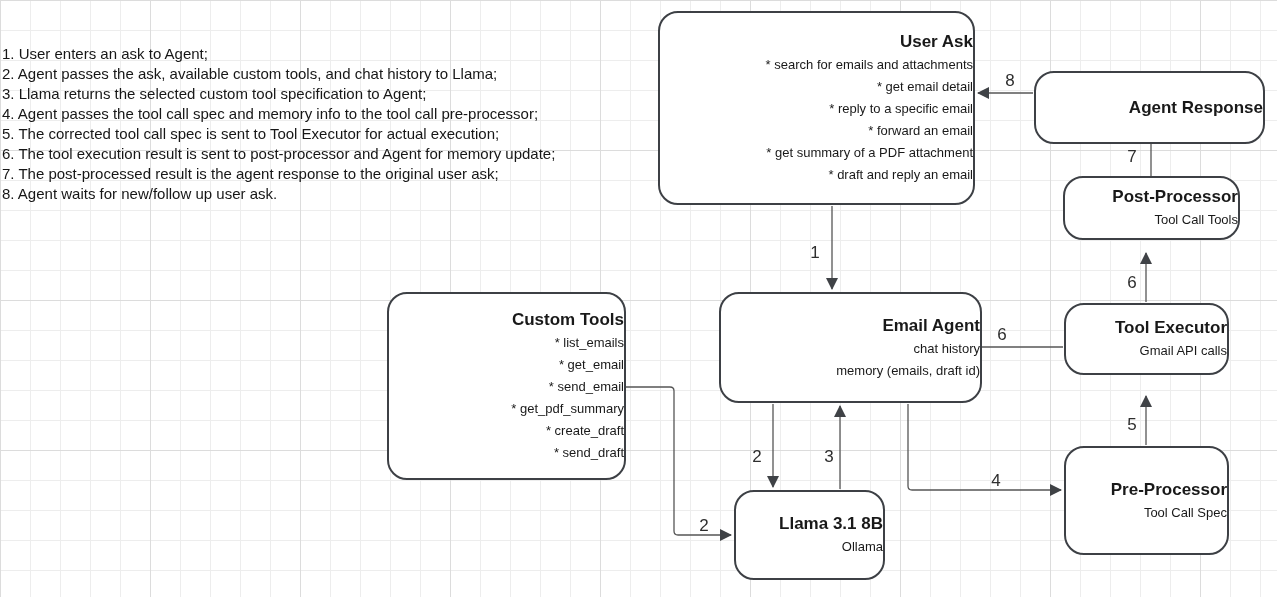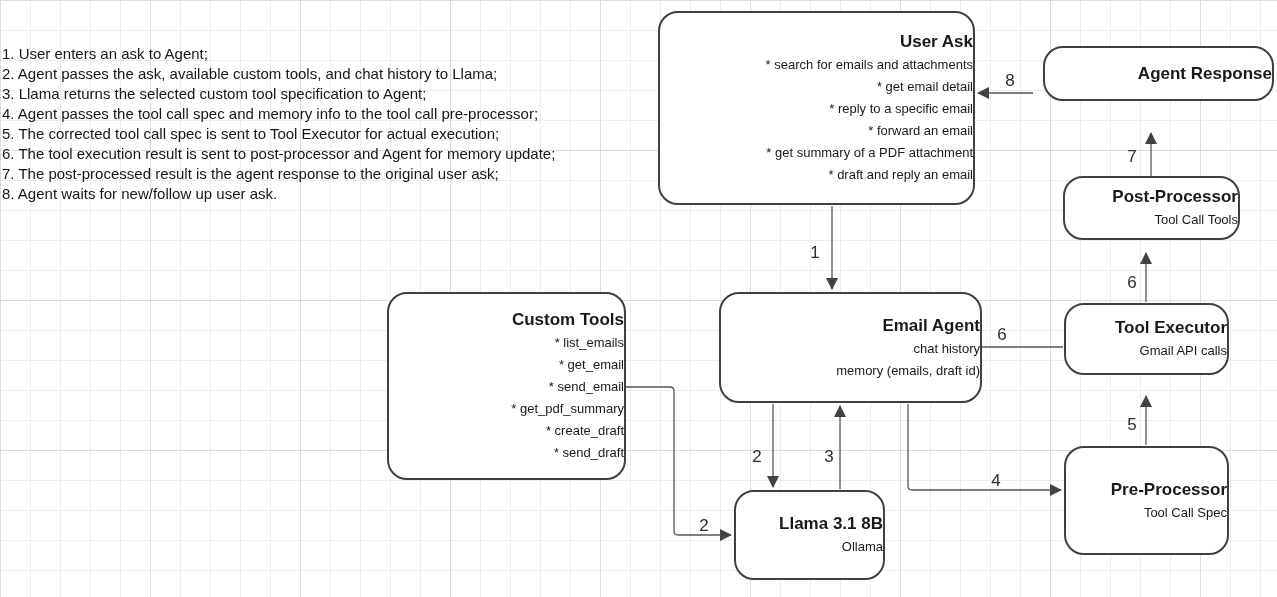--- a/index.html
+++ b/index.html
@@ -79,21 +79,21 @@
   <div class="node" style="left:658px; top:11px; width:317px; height:194px;">
     <div class="node-title">User Ask</div>
     <div class="node-line">* search for emails and attachments</div>
     <div class="node-line">* get email detail</div>
     <div class="node-line">* reply to a specific email</div>
     <div class="node-line">* forward an email</div>
     <div class="node-line">* get summary of a PDF attachment</div>
     <div class="node-line">* draft and reply an email</div>
   </div>
 
-  <div class="node" style="left:1034px; top:46px; width:231px; height:55px;margin-left:9px;">
+  <div class="node" style="left:1034px; top:71px; width:231px; height:73px;">
     <div class="node-title">Agent Response</div>
   </div>
 
   <div class="node" style="left:1063px; top:176px; width:177px; height:64px;">
     <div class="node-title">Post-Processor</div>
     <div class="node-line">Tool Call Tools</div>
   </div>
 
   <div class="node" style="left:1064px; top:303px; width:165px; height:72px;">
     <div class="node-title">Tool Executor</div>

